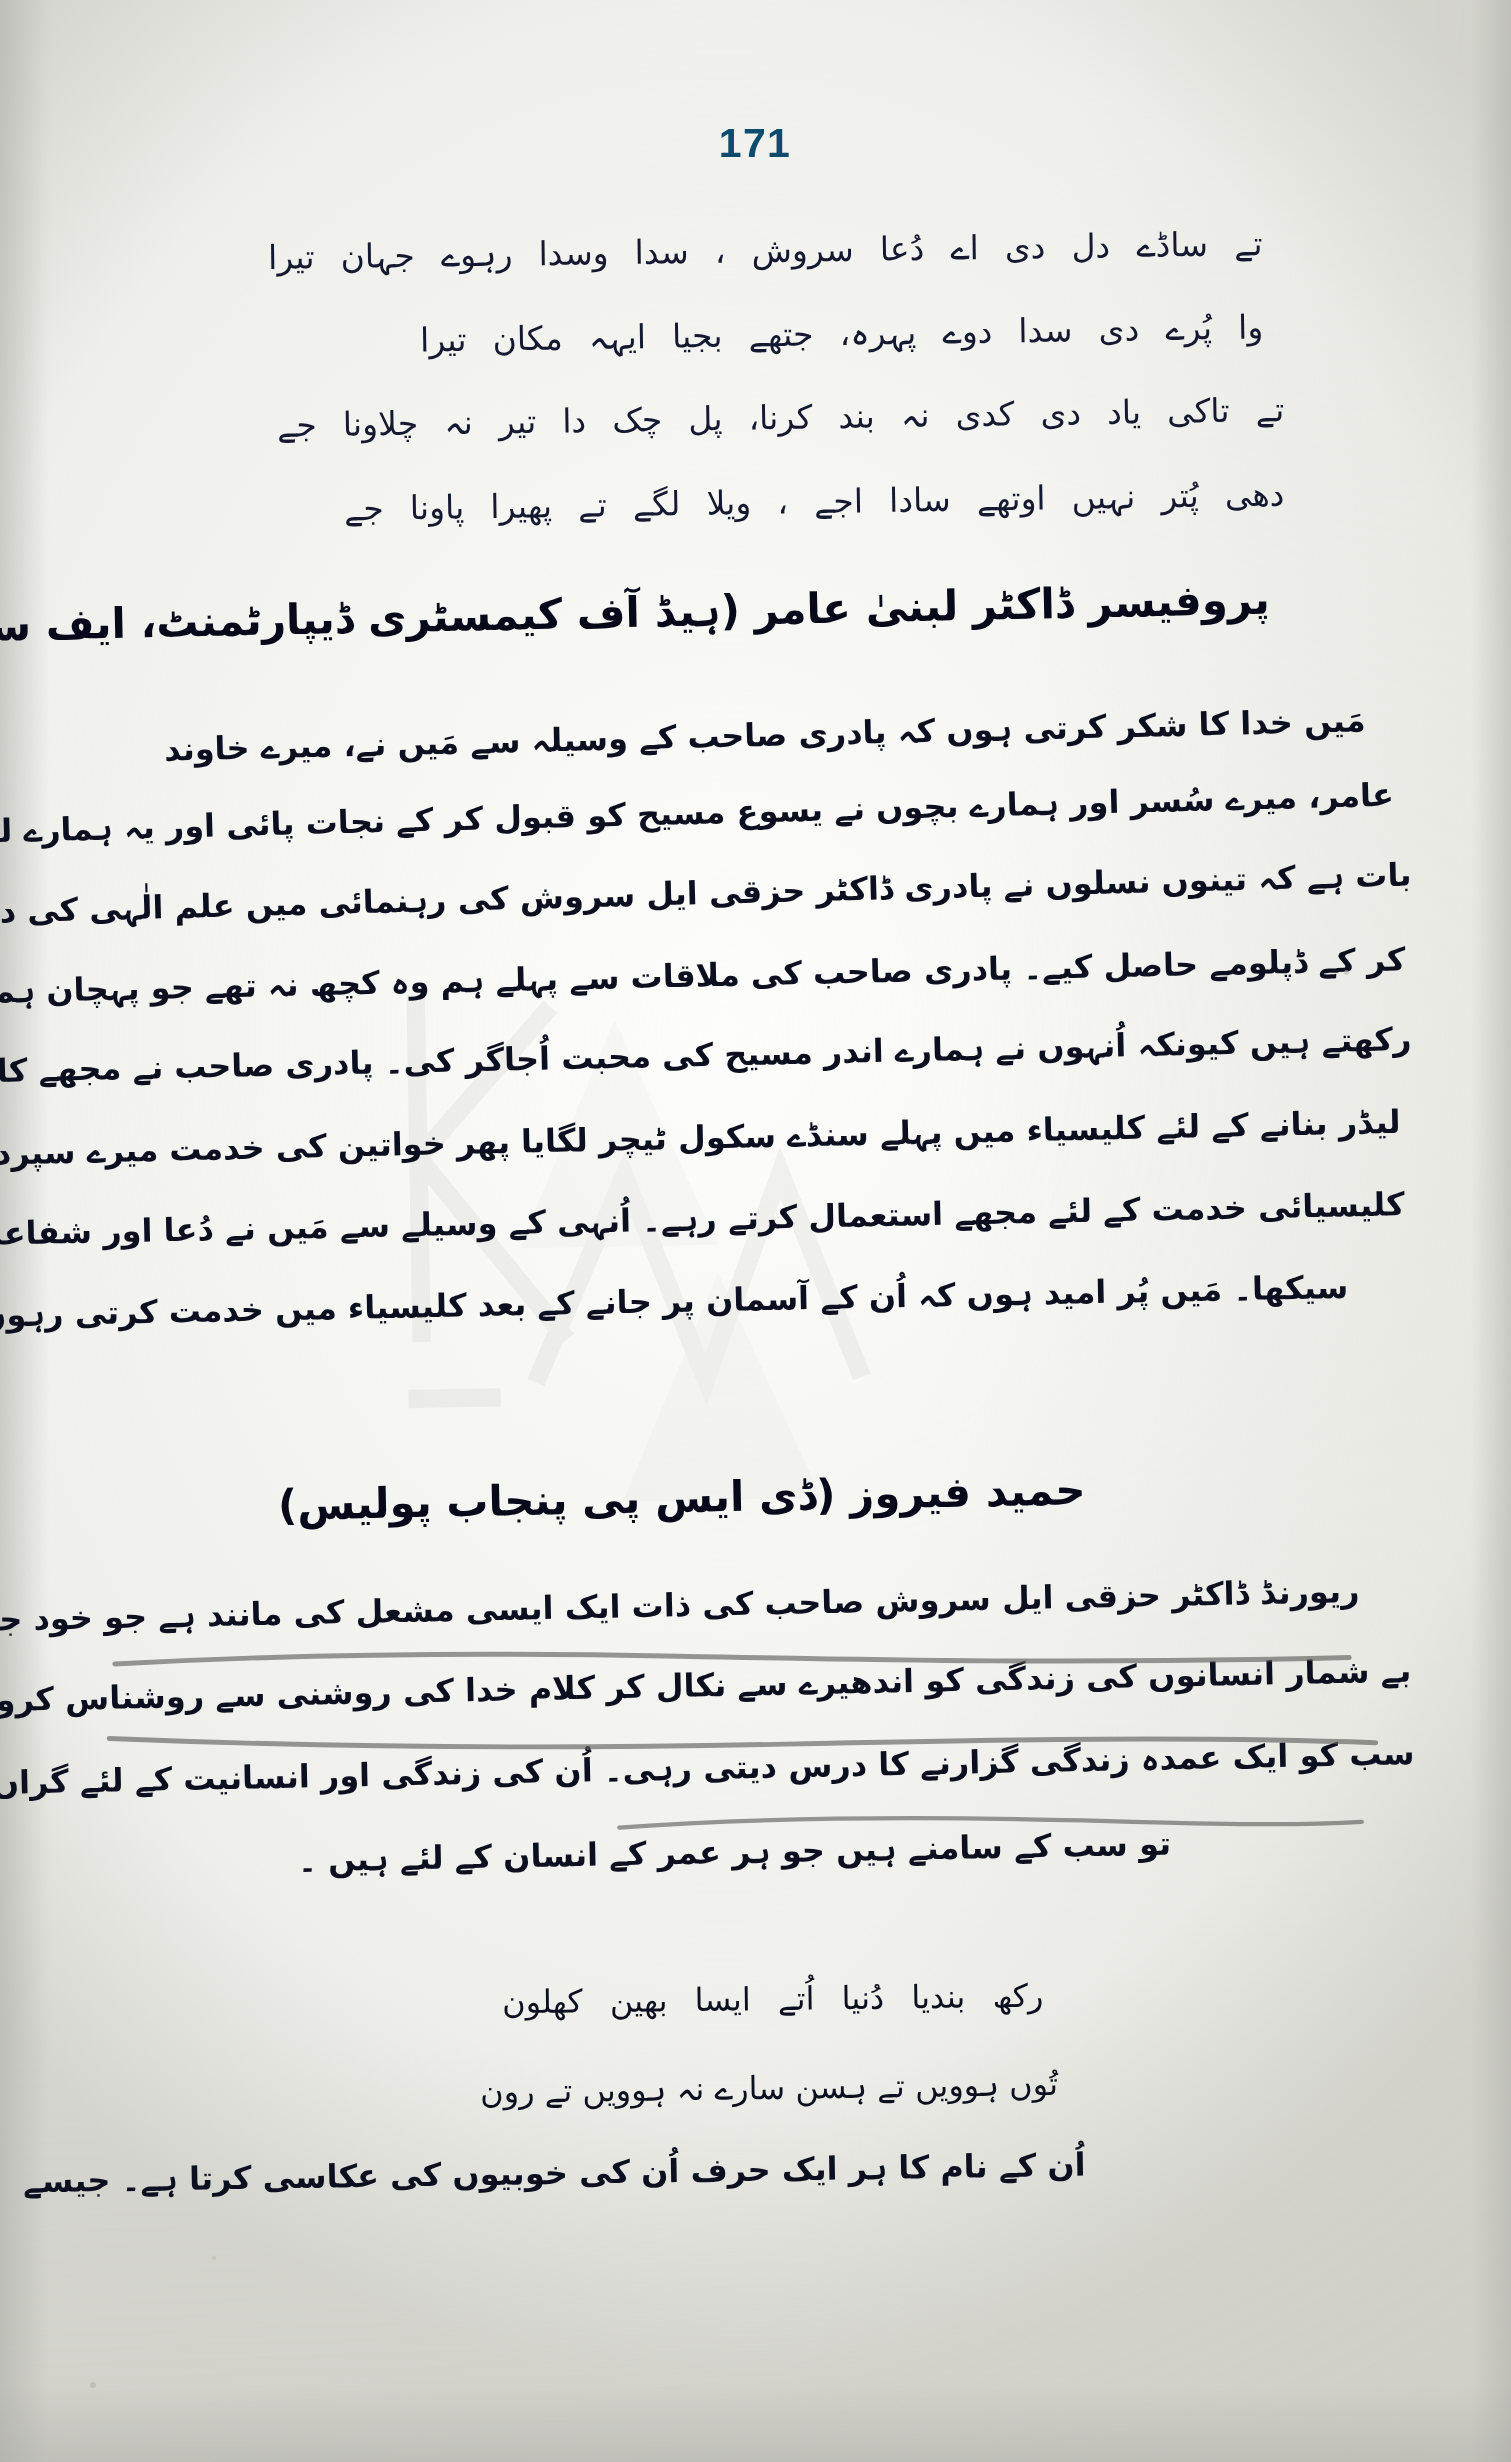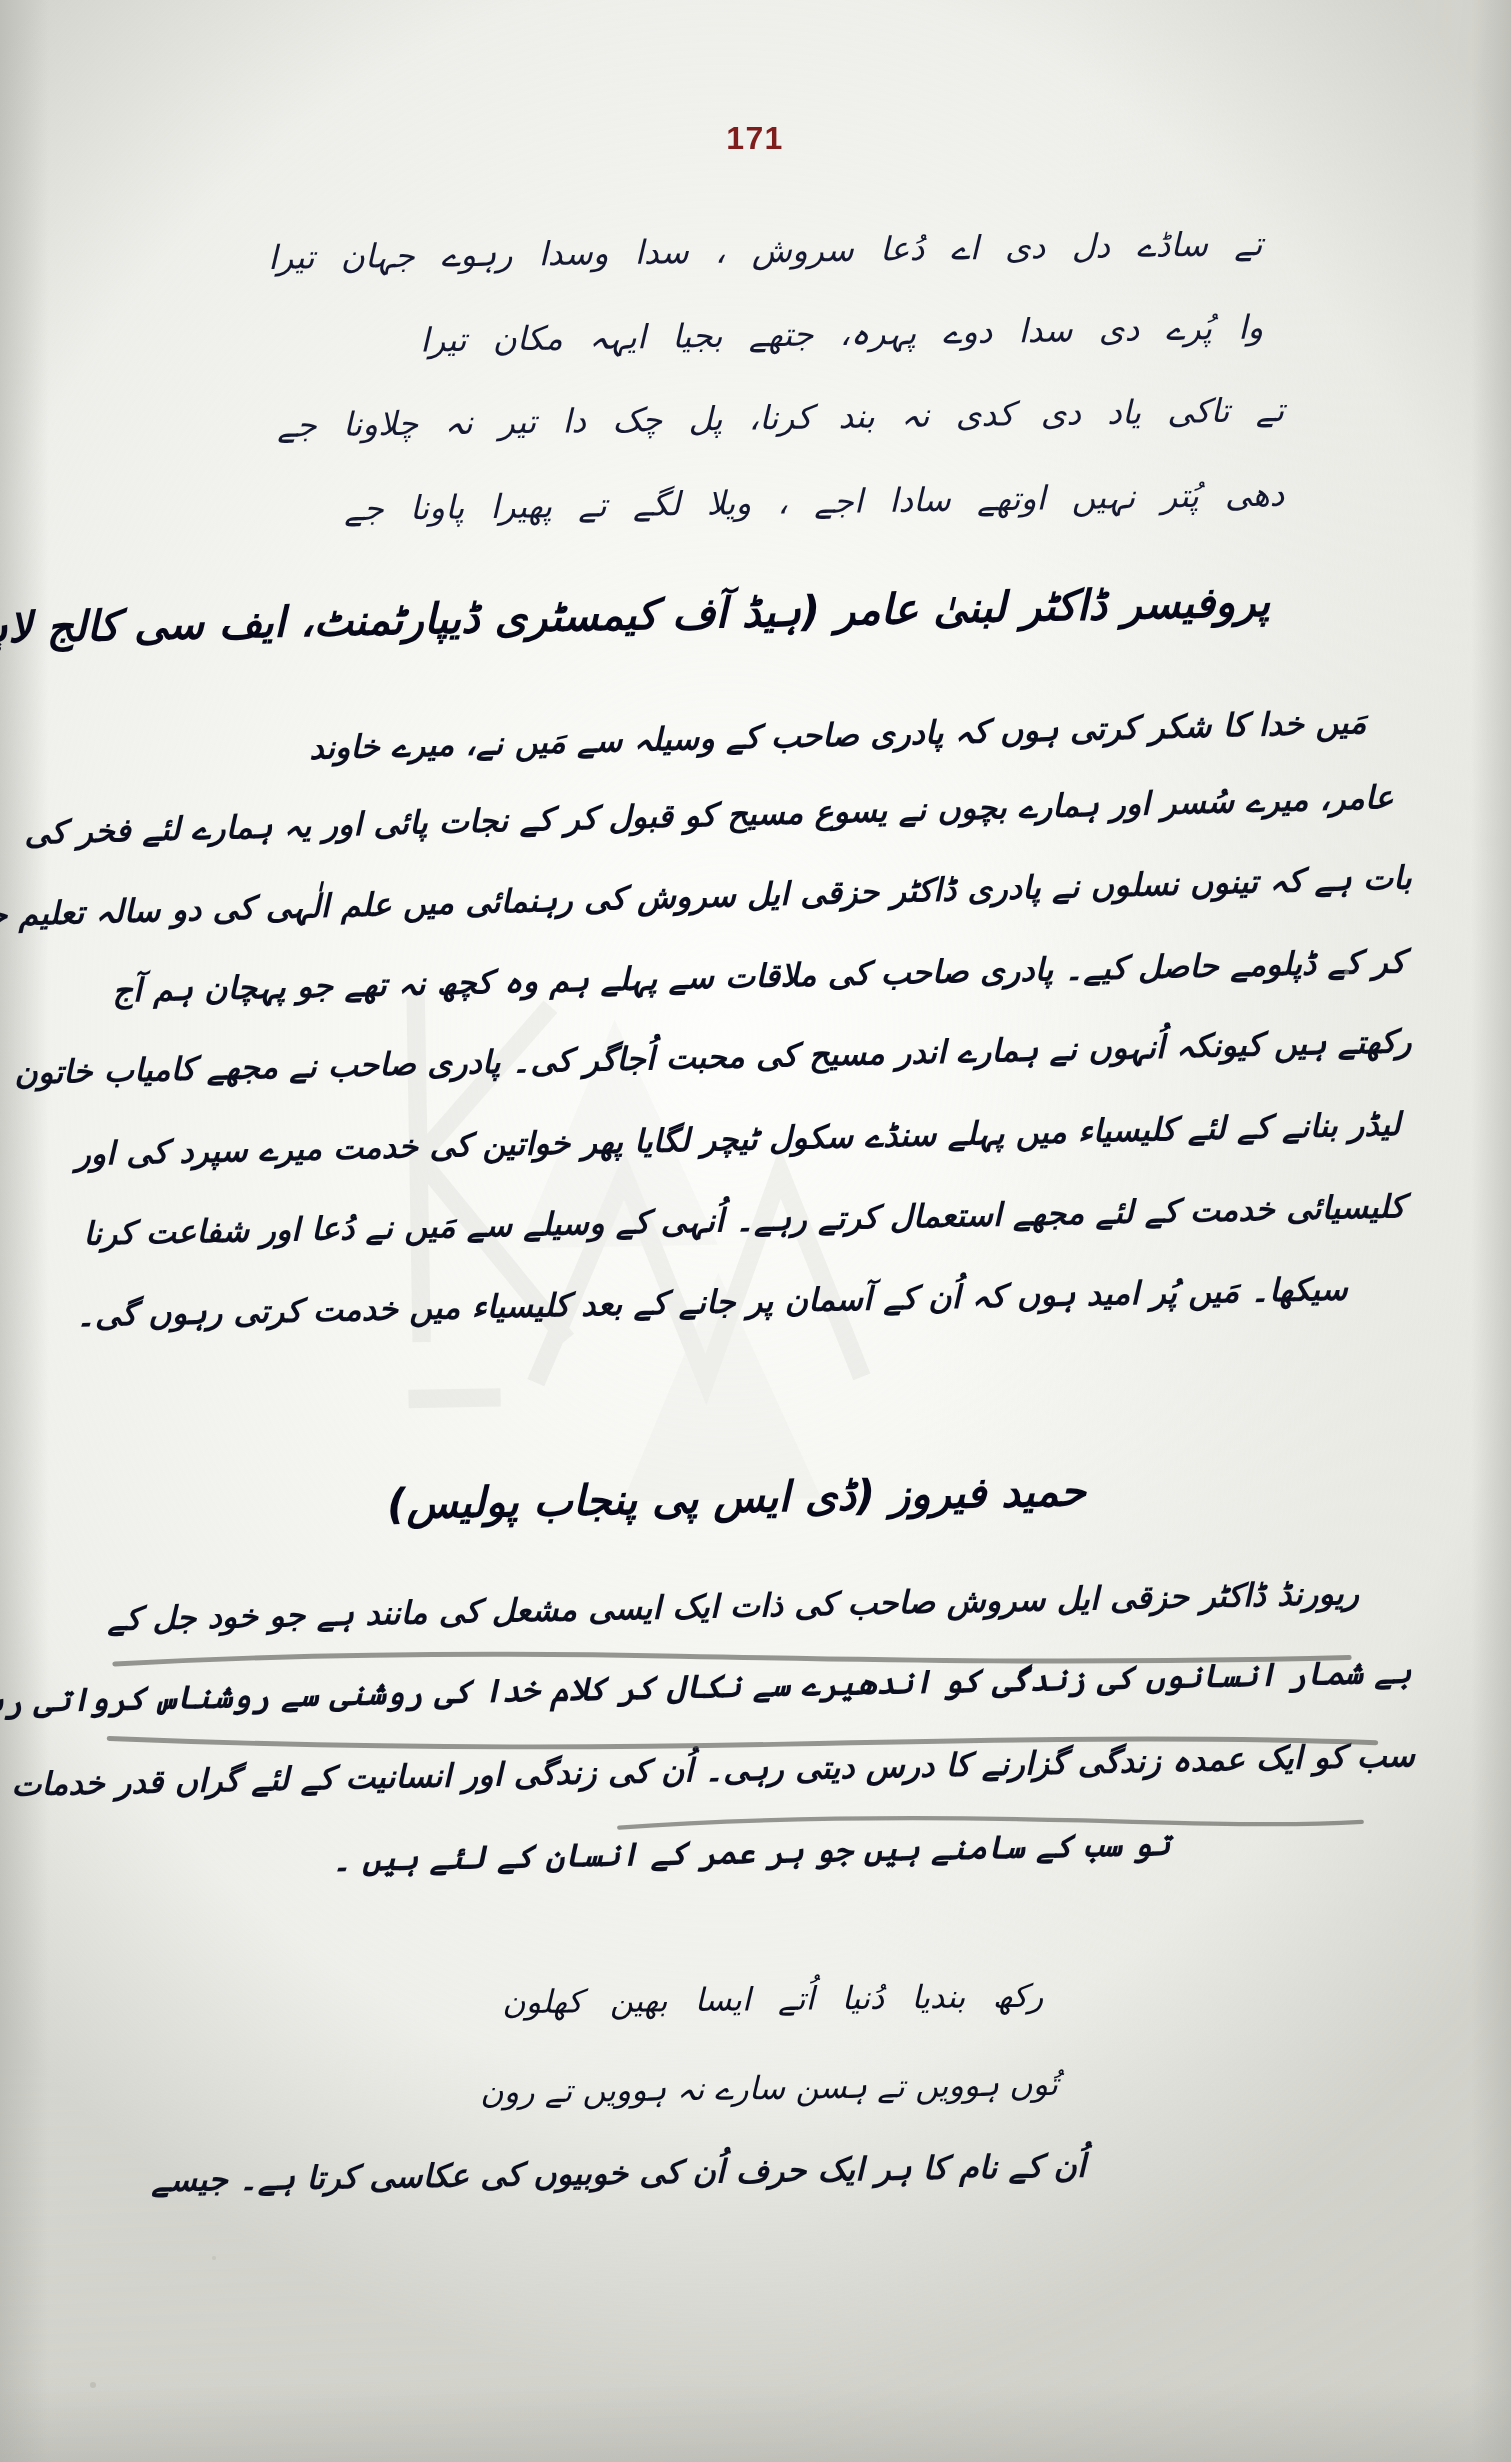--- a/index.html
+++ b/index.html
@@ -67,33 +67,32 @@
   .watermark svg { width: 100%; height: 100%; display: block; }
 
   
   .page-number {
     position: absolute;
     top: 120px;
     left: 0;
     width: 100%;
     text-align: center;
     font-family: "Liberation Sans", sans-serif;
-    font-size: 32px;
+    font-size: 41px;
     font-weight: 700;
-    color: #7f1d1d;
+    color: #0c4a6e;
     letter-spacing: 1.4px;
     direction: ltr;
   }
 
   
   .text-layer {
     position: absolute;
     inset: 0;
     direction: rtl;
-    font-style: italic;
   }
 
   .verse-line,
   .body-line,
   .heading-line,
   .closing-line {
     position: absolute;
     color: #101326;
     white-space: nowrap;
     font-family: "DejaVu Sans", sans-serif;

